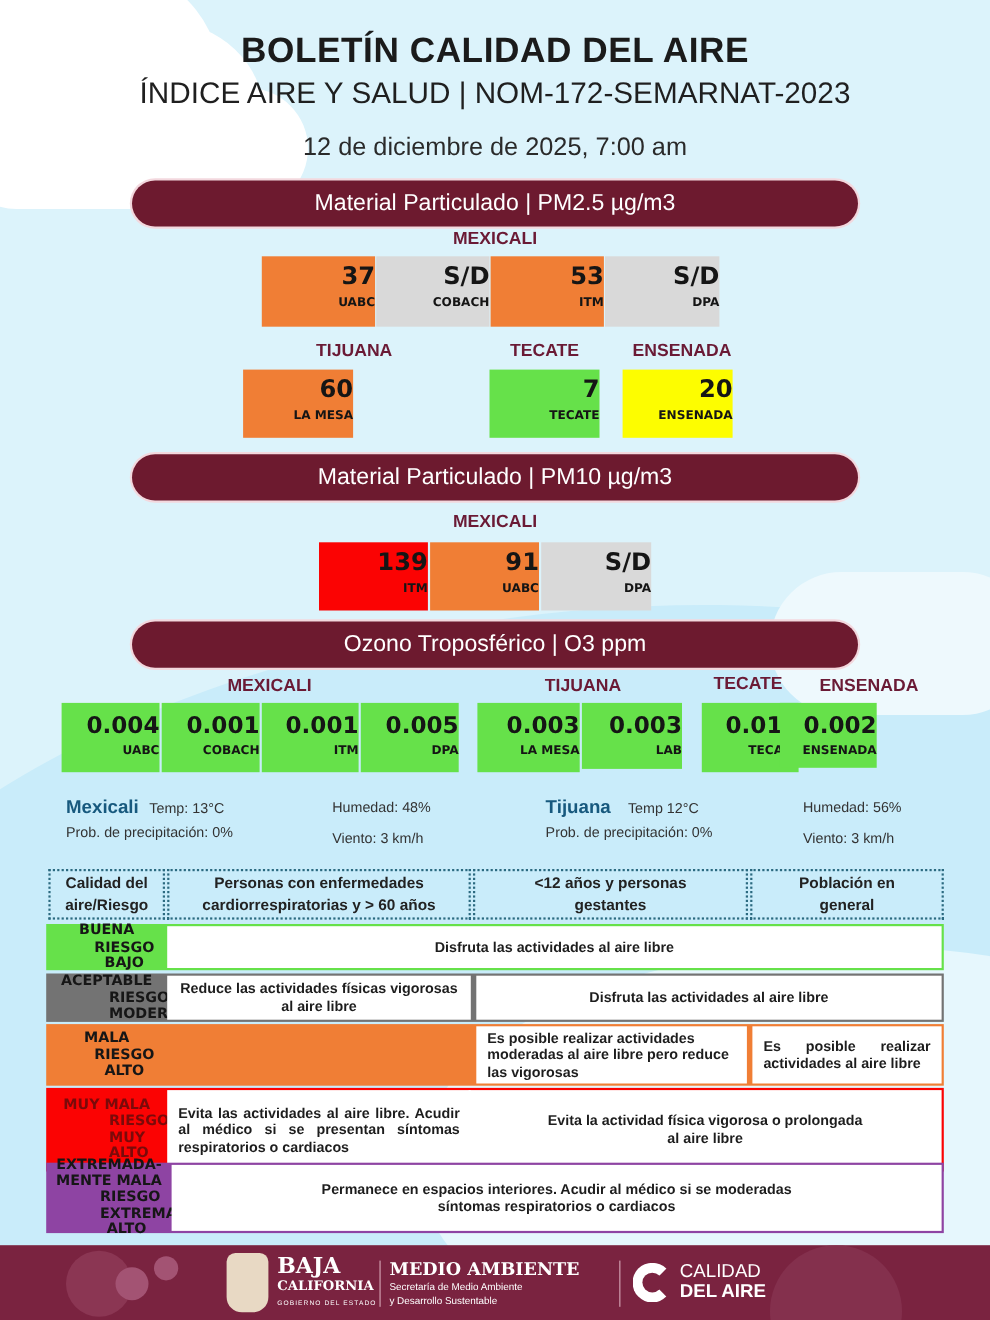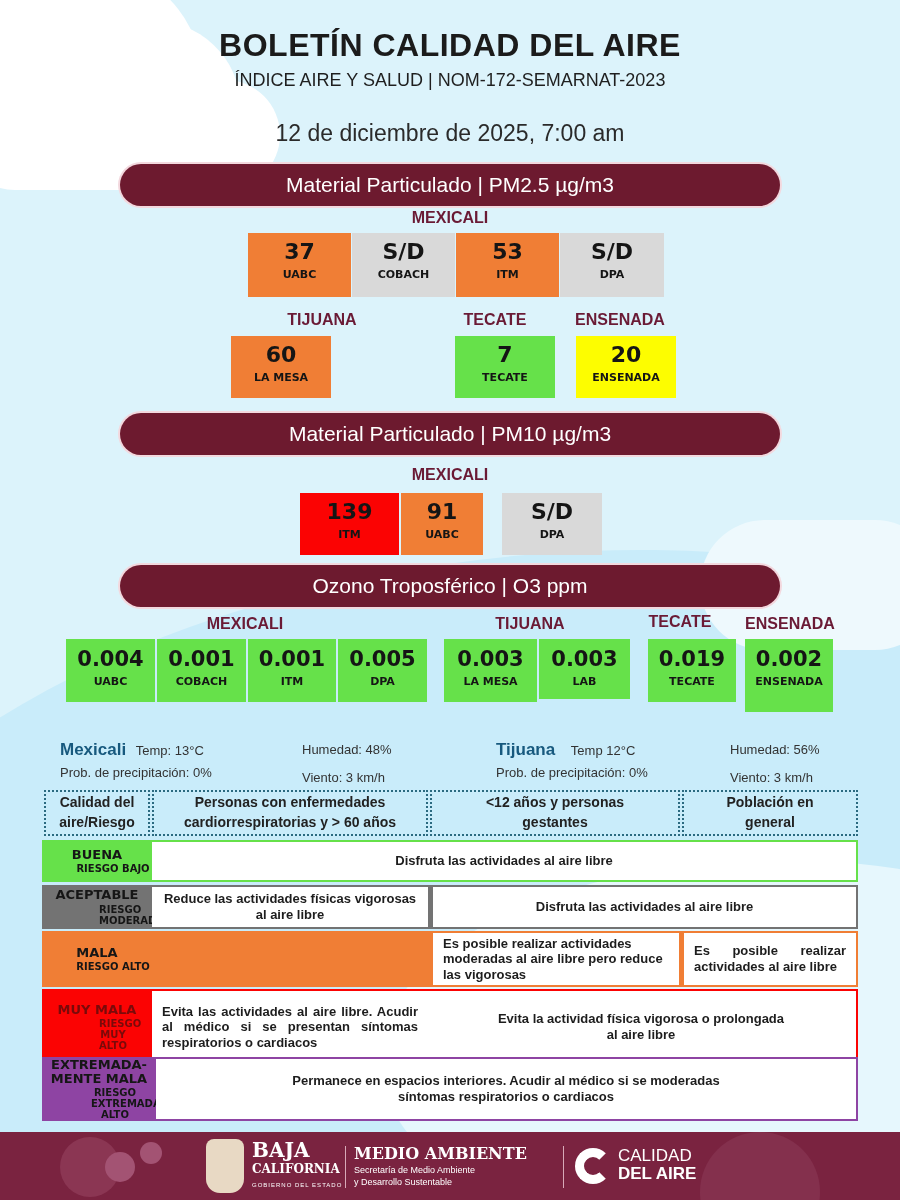--- a/index.html
+++ b/index.html
@@ -13,47 +13,47 @@
   .bg-wave1 { position:absolute; left:-200px; top:560px; width:1400px; height:700px; border-radius:50%; background:#c9ecfa; transform:rotate(-8deg); z-index:0; }
   .bg-wave2 { position:absolute; left:380px; top:860px; width:800px; height:400px; border-radius:50%; background:#e6f7fd; z-index:0; }
   .cloud { position:absolute; background:#ffffff; border-radius:50%; z-index:0; }
   .cloud.c1 { left:-60px; top:-40px; width:260px; height:220px; }
   .cloud.c2 { left:60px; top:20px; width:180px; height:170px; }
   .cloud.c3 { left:-40px; top:80px; width:320px; height:110px; border-radius:60px; }
   .cloud.c4 { left:700px; top:520px; width:240px; height:130px; border-radius:70px; background:#eef9fd;}
   .content { position:absolute; inset:0; z-index:1; }
 
   .title { position:absolute; top:27px; left:0; width:900px; text-align:center; font-size:32px; font-weight:bold; color:#1b1b1b; letter-spacing:0.5px; }
-  .subtitle { position:absolute; top:70px; left:0; width:900px; text-align:center; font-size:18px; color:#1f1f1f; }
+  .subtitle { position:absolute; top:70px; left:0; width:900px; text-align:center; font-size:27px; color:#1f1f1f; }
   .date { position:absolute; top:120px; left:0; width:900px; text-align:center; font-size:23px; color:#2a2a2a; }
 
   .banner { position:absolute; left:120px; width:660px; height:42px; background:#6d1a2f; border-radius:22px; color:#fff; font-size:21px; text-align:center; line-height:42px; box-shadow:0 0 0 2px #f3d8de; }
 
   .city { position:absolute; font-weight:bold; font-size:16px; color:#6a1a35; text-align:center; }
 
-  .box { position:absolute; text-align:center; font-weight:bold; color:#151515;margin-left:10px; }
+  .box { position:absolute; text-align:right; font-weight:bold; color:#151515; }
   .box .v { display:block; font-size:22px; font-family:"DejaVu Sans", sans-serif; font-weight:bold; margin-top:6px; }
   .box .l { display:block; font-size:11px; font-family:"DejaVu Sans", sans-serif; font-weight:bold; margin-top:4px; }
   .o3 .v { font-size:21px; margin-top:8px; }
 
   .orange { background:#f07e35; }
   .gray { background:#d9d9d9; }
   .green { background:#66e14a; }
   .yellow { background:#fdfd00; }
   .red { background:#fb0303; }
 
-  .wx { position:absolute; font-size:13px; color:#333;margin-top:16px; }
+  .wx { position:absolute; font-size:13px; color:#333; }
   .wx .city-name { font-size:17px; font-weight:bold; color:#17597e; }
 
   .hdr { position:absolute; top:790px; height:46px; border:2px dotted #2b6a80; font-size:14px; font-weight:bold; color:#222; text-align:center; display:flex; align-items:center; justify-content:center; line-height:1.4; }
 
   .row { position:absolute; left:42px; width:816px; }
   .cat { position:absolute; left:0; top:0; bottom:0; width:110px; display:flex; flex-direction:column; align-items:center; justify-content:center; text-align:center; font-weight:bold; color:#161616; font-family:"DejaVu Sans", sans-serif; }
   .cat .n { font-size:13px; line-height:1.05; }
-  .cat .r { font-size:10px; line-height:1.1; margin-top:2px;padding-left:32px; }
+  .cat .r { font-size:13px; line-height:1.1; margin-top:2px;padding-left:32px; }
   .cell { position:absolute; top:2px; bottom:2px; background:#fff; font-size:13px; font-weight:bold; color:#1d1d1d; display:flex; align-items:center; padding:0 10px; line-height:1.2; }
   .cell.center { justify-content:center; text-align:center; }
   .cell.just { text-align:justify; }
 
   .footer { position:absolute; left:0; top:1132px; width:900px; height:68px; background:#7a2340; overflow:hidden; }
   .footer .pat { position:absolute; border-radius:50%; background:#8b3653; }
   .fl { position:absolute; color:#fff; }
 </style>
 </head>
 <body>
@@ -108,21 +108,21 @@
     <span class="l">ENSENADA</span>
   </div>
 
   <div class="banner" style="top:413px">Material Particulado  | PM10  µg/m3</div>
   <div class="city" style="left:350px;top:466px;width:200px">MEXICALI</div>
 
   <div class="box red" style="left:290px;top:493px;width:99px;height:62px">
     <span class="v">139</span>
     <span class="l">ITM</span>
   </div>
-  <div class="box orange" style="left:391px;top:493px;width:82px;height:62px">
+  <div class="box orange" style="left:391px;top:493px;width:99px;height:62px">
     <span class="v">91</span>
     <span class="l">UABC</span>
   </div>
   <div class="box gray" style="left:492px;top:493px;width:100px;height:62px">
     <span class="v">S/D</span>
     <span class="l">DPA</span>
   </div>
 
   <div class="banner" style="top:565px">Ozono Troposférico  | O3  ppm</div>
   <div class="city" style="left:140px;top:615px;width:210px">MEXICALI</div>
@@ -152,21 +152,21 @@
     <span class="l">LA MESA</span>
   </div>
   <div class="box green o3" style="left:529px;top:639px;width:91px;height:60px">
     <span class="v">0.003</span>
     <span class="l">LAB</span>
   </div>
   <div class="box green o3" style="left:638px;top:639px;width:88px;height:63px">
     <span class="v">0.019</span>
     <span class="l">TECATE</span>
   </div>
-  <div class="box green o3" style="left:735px;top:639px;width:88px;height:73px">
+  <div class="box green o3" style="left:709px;top:639px;width:88px;height:59px">
     <span class="v">0.002</span>
     <span class="l">ENSENADA</span>
   </div>
 
   <div class="wx" style="left:60px;top:724px">
     <span class="city-name">Mexicali</span>
     <span style="margin-left:6px">Temp:  13°C</span>
   </div>
   <div class="wx" style="left:60px;top:749px">Prob. de precipitación:  0%</div>
   <div class="wx" style="left:302px;top:726px">Humedad: 48%</div>

